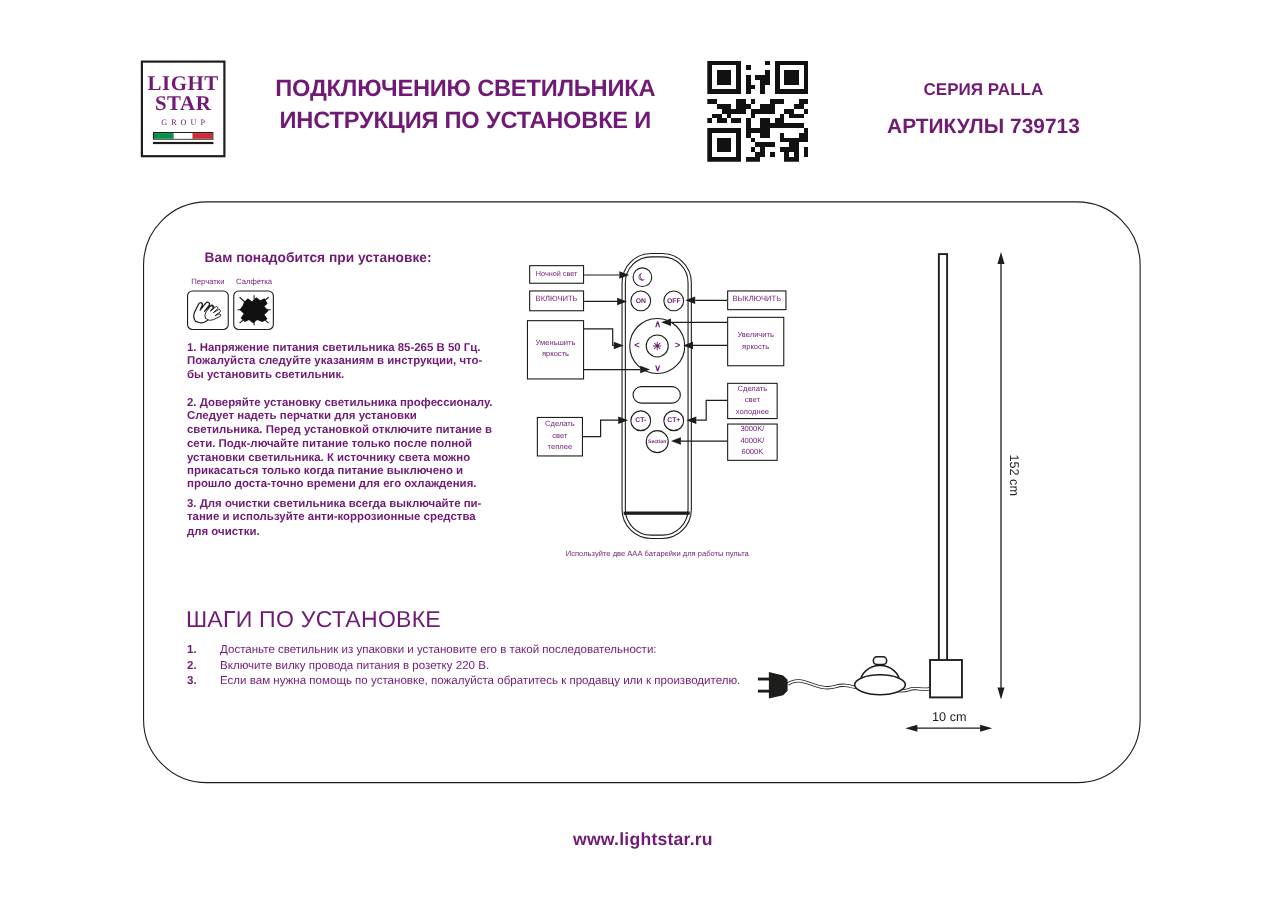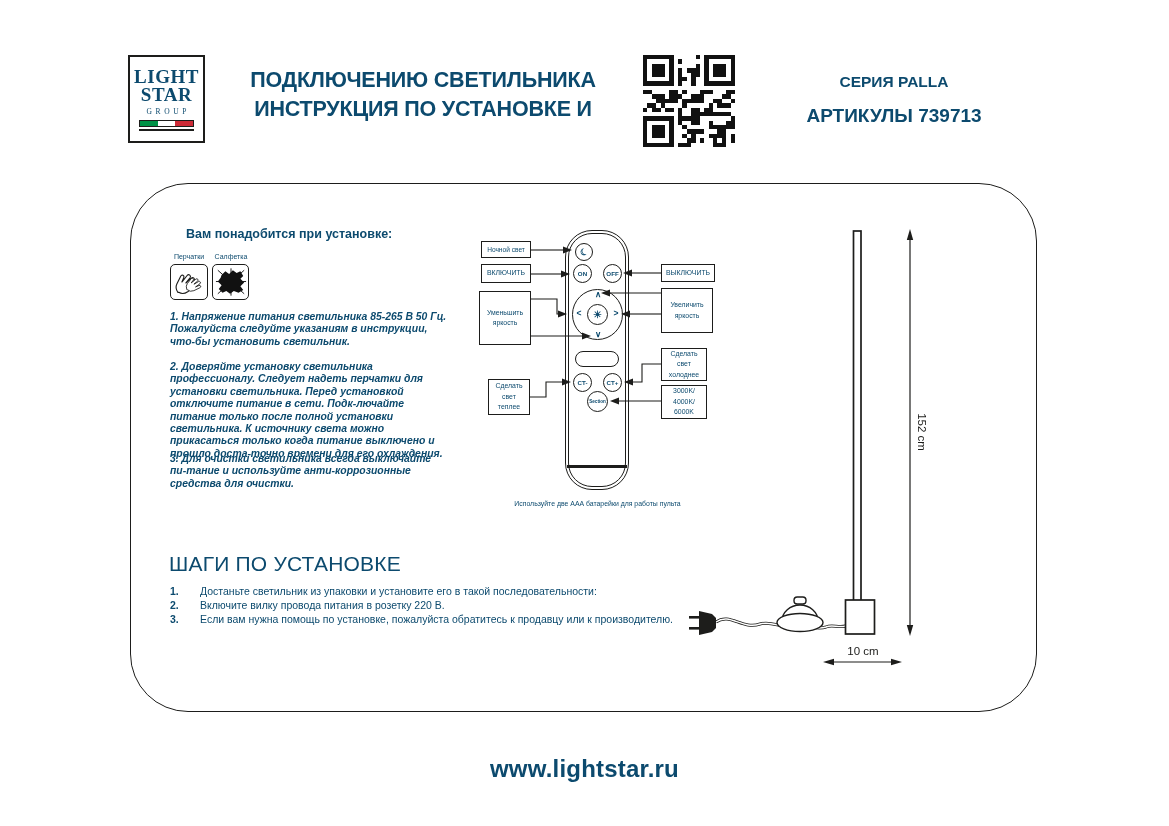--- a/index.html
+++ b/index.html
@@ -1,17 +1,17 @@
 <!DOCTYPE html>
 <html><head>
 <meta charset="utf-8">
 <style>
   html,body{margin:0;padding:0;background:#fff;}
   #page{position:relative;width:1169px;height:826px;background:#fff;overflow:hidden;
-        font-family:"Liberation Sans",sans-serif;color:#0c4a6e;}
+        font-family:"Liberation Sans",sans-serif;color:#701a75;}
   .abs{position:absolute;}
 
   
   .logo{left:128px;top:55px;width:77px;height:88px;border:2px solid #1d1d1b;box-sizing:border-box;
         display:flex;flex-direction:column;align-items:center;justify-content:center;background:#fff;}
   .logo-word{font-family:"Liberation Serif",serif;font-weight:600;font-size:19px;line-height:18px;letter-spacing:.5px;}
   .logo-group{font-family:Liberation Serif, serif;font-size:7.5px;letter-spacing:3.6px;margin:3px 0 0 3.6px;}
   .logo-flag{width:55px;height:7px;border:1px solid #1d1d1b;display:flex;margin-top:4px;box-sizing:border-box;}
   .logo-flag div{flex:1;}
   .logo-rule{width:55px;height:2px;background:#1d1d1b;margin-top:2px;}
@@ -21,41 +21,41 @@
   .articles{left:758px;top:105px;width:272px;text-align:center;font-weight:bold;font-size:19px;}
 
   
   .panel{left:130px;top:183px;width:907px;height:529px;border:1.5px solid #1d1d1b;border-radius:58px;box-sizing:border-box;}
 
   
   .prep-heading{left:170px;top:227px;font-size:12.5px;font-weight:bold;margin-left:16px;}
   .tool-label{top:253px;font-size:7px;text-align:center;}
   .tool-box{top:264px;width:38px;height:36px;border:1.6px solid #1d1d1b;border-radius:5px;box-sizing:border-box;
             display:flex;align-items:center;justify-content:center;background:#fff;}
-  .prep-par{left:170px;width:278px;font-size:10.4px;line-height:12.4px;font-weight:600;font-style:italic;}
+  .prep-par{left:170px;width:278px;font-size:10.4px;line-height:12.4px;font-weight:600;}
 
   
   .remote-body{left:565px;top:230px;width:64px;height:260px;border:1.6px solid #1d1d1b;border-radius:27px;box-sizing:border-box;background:#fff;}
   .remote-inner{position:absolute;left:2.2px;top:2.2px;right:2.2px;bottom:2.2px;border:1px solid #1d1d1b;border-radius:24px;}
   .cbtn{border:1.3px solid #1d1d1b;border-radius:50%;background:#fff;box-sizing:border-box;
         display:flex;align-items:center;justify-content:center;font-size:6.2px;font-weight:600;letter-spacing:0;}
   .pill{left:575px;top:351px;width:44px;height:16px;border:1.3px solid #1d1d1b;border-radius:8.5px;box-sizing:border-box;background:#fff;}
   .dpad{left:572px;top:289px;width:51px;height:51px;border:1.2px solid #1d1d1b;border-radius:50%;box-sizing:border-box;background:#fff;}
   .dpad-arrow{width:12px;text-align:center;font-size:8.5px;font-weight:bold;}
   .batline{left:567px;top:465px;width:60px;height:2.6px;background:#1d1d1b;}
   .callout{border:1px solid #1d1d1b;box-sizing:border-box;display:flex;align-items:center;justify-content:center;
            text-align:center;font-size:6.9px;line-height:1.5;white-space:pre-line;background:#fff;}
   .caption{left:455px;top:500px;width:285px;text-align:center;font-size:6.9px;}
 
   
   .steps-heading{left:169px;top:552px;font-size:21px;letter-spacing:.2px;text-align:right;}
   .step-row{left:170px;width:760px;display:flex;font-size:10.5px;line-height:13px;}
   .step-num{width:30px;font-weight:bold;flex:none;}
 
-  .footer{left:0;top:755px;width:1169px;text-align:center;font-weight:bold;font-size:24px;letter-spacing:.2px;}
+  .footer{left:0;top:755px;width:1169px;text-align:center;font-weight:bold;font-size:16px;letter-spacing:.2px;}
 </style>
 </head>
 <body>
 
 <div id="page">
 
   <div class="abs logo">
     <div class="logo-word">LIGHT</div>
     <div class="logo-word">STAR</div>
     <div class="logo-group">GROUP</div>

